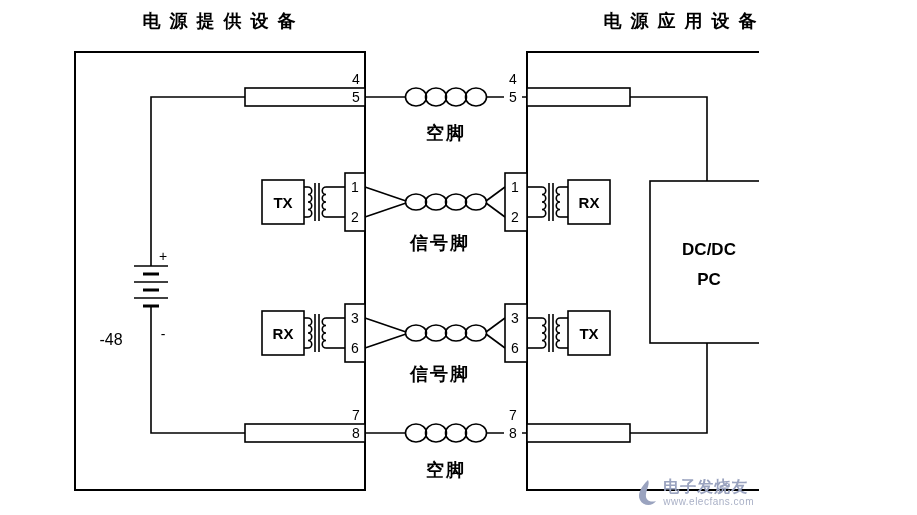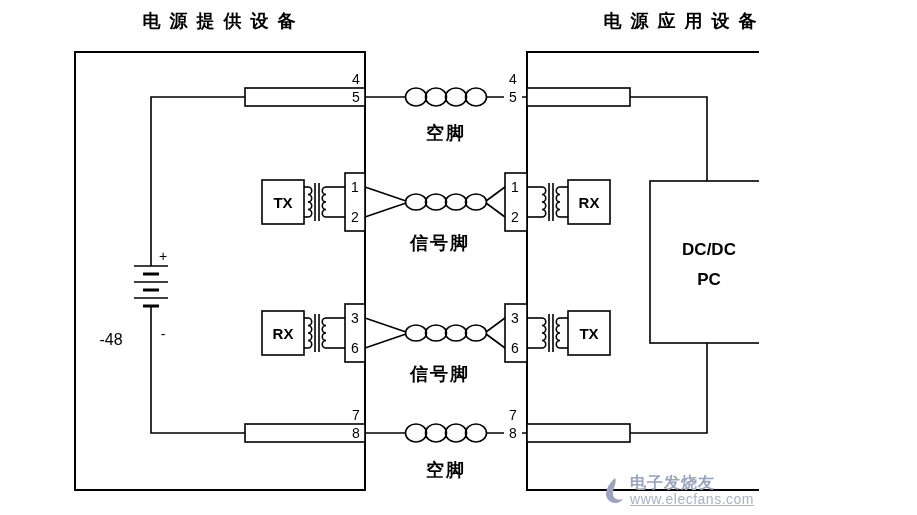--- a/index.html
+++ b/index.html
@@ -17,21 +17,21 @@
   .t-title{font-size:18px;font-weight:bold;letter-spacing:2px;}
   .t-label{font-size:18px;font-weight:bold;letter-spacing:2px;}
   .t-pin{font-size:14px;}
   .t-dev{font-size:15px;font-weight:bold;}
   .t-dcdc{font-size:17px;font-weight:bold;}
   .t-bat{font-size:16px;}
   
   .watermark{position:absolute;right:5px;bottom:8px;display:flex;align-items:center;gap:4px;}
   .wm-text{display:flex;flex-direction:column;line-height:1.1;}
   .wm-name{font-size:16px;font-weight:bold;letter-spacing:1px;color:#9aa3bf;}
-  .wm-url{font-size:14px;color:#a9b0c6;letter-spacing:.5px;text-decoration:underline;}
+  .wm-url{font-size:10px;color:#a9b0c6;letter-spacing:.5px;}
 </style>
 </head>
 <body>
 
 <div class="stage">
 
   <svg class="diagram" width="917" height="515" viewBox="0 0 917 515">
 
     <text class="t-title" x="220" y="21">电 源 提 供 设 备</text>
     <text class="t-title" x="681" y="21">电 源 应 用 设 备</text>

